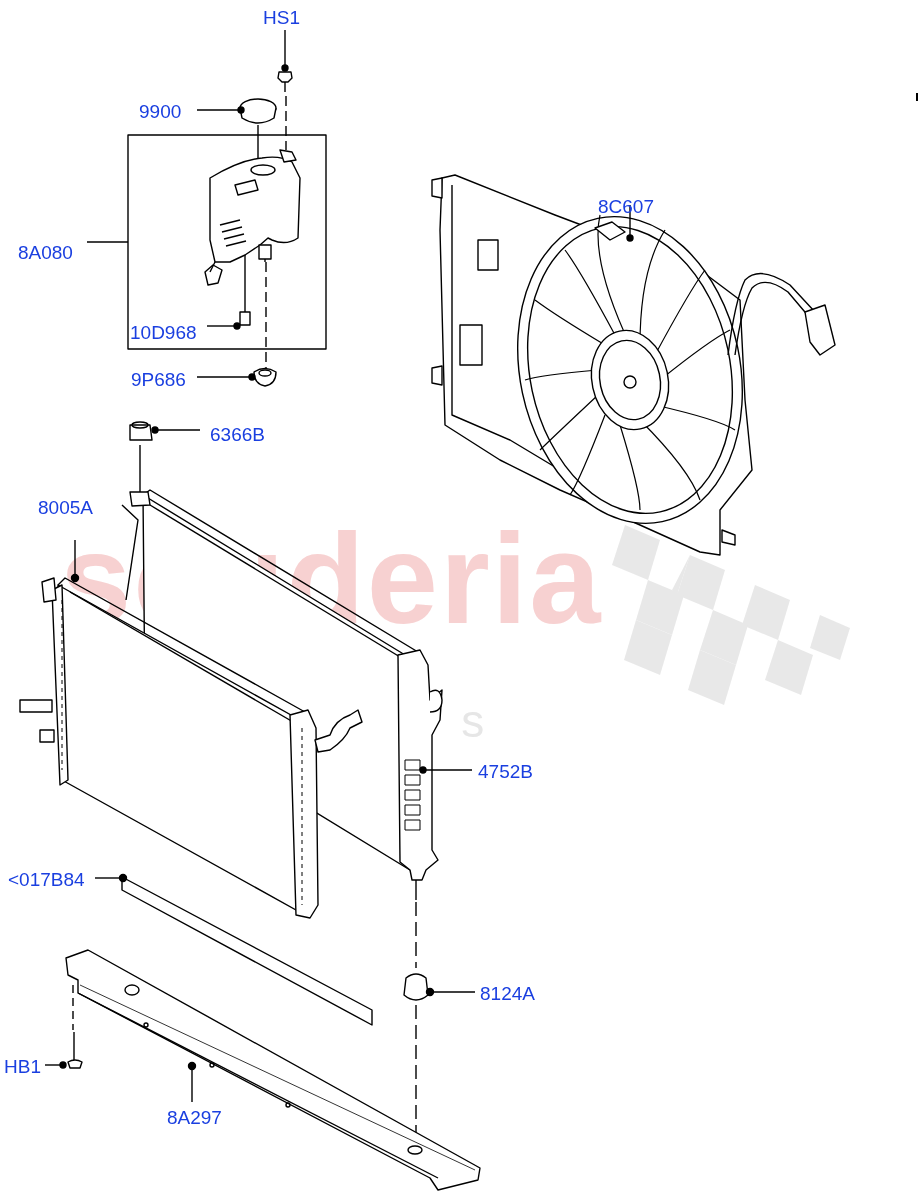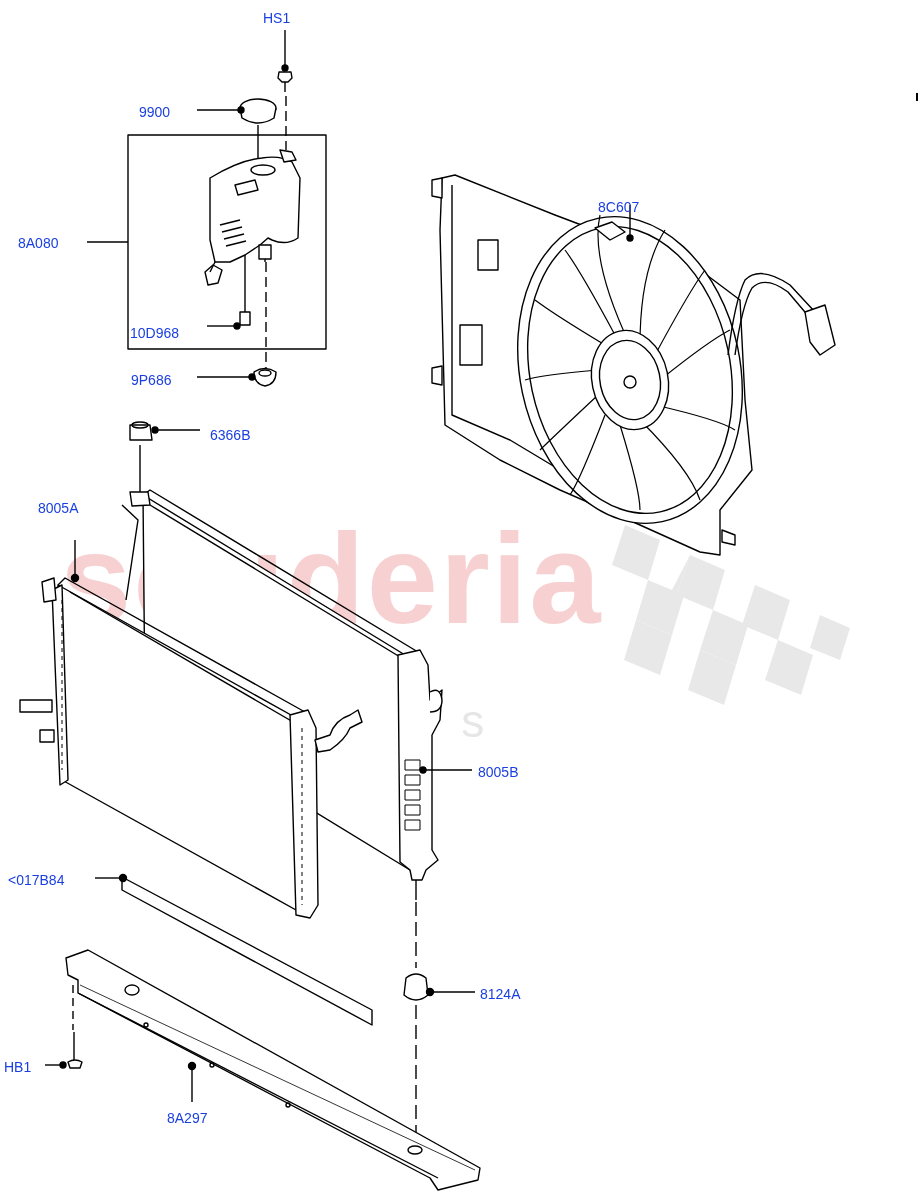--- a/index.html
+++ b/index.html
@@ -1,18 +1,18 @@
 <!DOCTYPE html>
 <html><head>
   <meta charset="utf-8">
   <style>
     html, body { margin: 0; padding: 0; background: #ffffff; }
     body { width: 920px; height: 1200px; position: relative; overflow: hidden; font-family: "Liberation Sans", sans-serif; }
     #diagram { position: absolute; left: 0; top: 0; width: 920px; height: 1200px; }
-    .callout { position: absolute; color: #1a3fe0; font-size: 14px; line-height: 20px; white-space: nowrap; font-family: "Liberation Sans", sans-serif; cursor: pointer; }
+    .callout { position: absolute; color: #1a3fe0; font-size: 19px; line-height: 20px; white-space: nowrap; font-family: "Liberation Sans", sans-serif; cursor: pointer; }
     .wm-title { position: absolute; left: 60px; top: 505px; font-size: 128px; font-weight: bold; color: #f6c9c9; letter-spacing: 2px; font-family: "Liberation Sans", sans-serif; opacity: 0.85; }
     .wm-sub { position: absolute; left: 70px; top: 640px; font-size: 46px; color: #e6e6e6; letter-spacing: 78px; font-family: "Liberation Sans", sans-serif; }
   </style>
 </head>
 <body>
 
 <div id="diagram">
 
   <div class="wm-title">scuderia</div>
   <div class="wm-sub">car parts</div>
@@ -194,26 +194,26 @@
         <line x1="197" y1="377" x2="251" y2="377"></line>
         <circle cx="252" cy="377" r="3" fill="#000"></circle>
         <line x1="423" y1="770" x2="472" y2="770"></line>
         <circle cx="423" cy="770" r="3" fill="#000"></circle>
       </g>
     </g>
   </svg>
 
   <div class="callout" style="left:263px;top:8px">HS1</div>
   <div class="callout" style="left:139px;top:102px">9900</div>
-  <div class="callout" style="left:18px;top:233px">8A080</div>
+  <div class="callout" style="left:18px;top:243px">8A080</div>
   <div class="callout" style="left:130px;top:323px">10D968</div>
   <div class="callout" style="left:131px;top:370px">9P686</div>
   <div class="callout" style="left:598px;top:197px">8C607</div>
   <div class="callout" style="left:210px;top:425px">6366B</div>
   <div class="callout" style="left:38px;top:498px">8005A</div>
-  <div class="callout" style="left:478px;top:762px">8005B</div>
+  <div class="callout" style="left:478px;top:762px">4752B</div>
   <div class="callout" style="left:8px;top:870px">&lt;017B84</div>
   <div class="callout" style="left:480px;top:984px">8124A</div>
   <div class="callout" style="left:4px;top:1057px">HB1</div>
   <div class="callout" style="left:167px;top:1108px">8A297</div>
 
   <div style="position:absolute;left:916px;top:93px;width:2px;height:8px;background:#000"></div>
 </div>
 
 </body></html>

